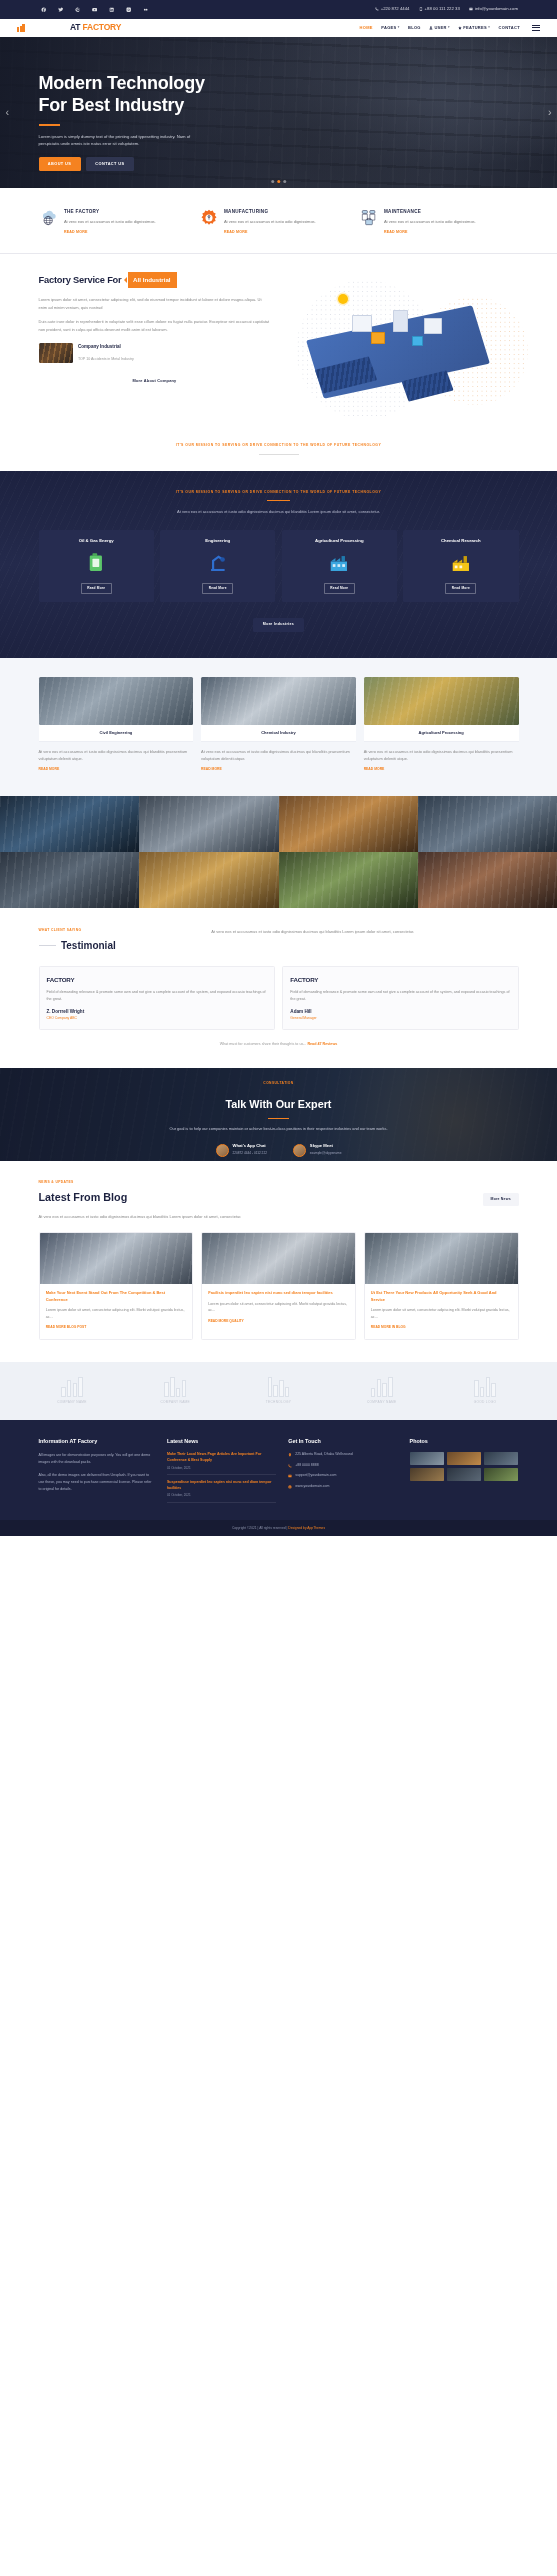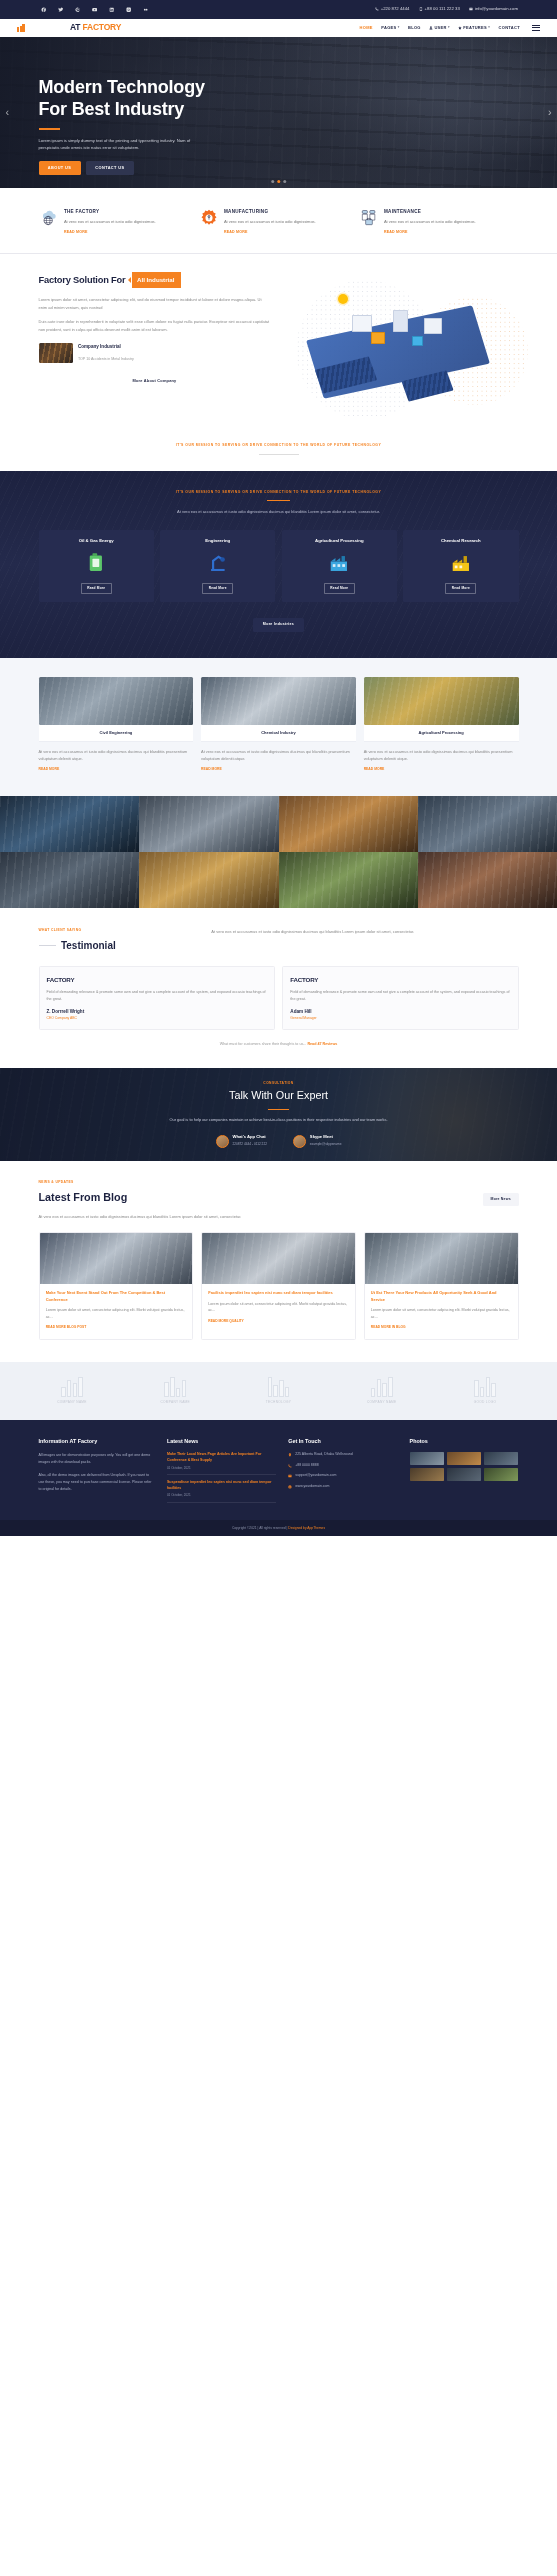--- a/index.html
+++ b/index.html
@@ -58,21 +58,21 @@
   }
   .hero::before{
     content:""; position:absolute; inset:0;
     background:
       repeating-linear-gradient(92deg, rgba(255,255,255,.045) 0 1.5px, transparent 1.5px 12.4px),
       repeating-linear-gradient(2deg, rgba(0,0,0,.18) 0 2.3px, transparent 2.3px 17px),
       radial-gradient(circle at 20% 30%, rgba(255,255,255,.09), transparent 30%),
       radial-gradient(circle at 55% 65%, rgba(0,0,0,.3), transparent 45%);
   }
   .hero::after{ content:""; position:absolute; inset:0; background:linear-gradient(90deg, rgba(20,24,38,.88) 0%, rgba(20,24,38,.6) 45%, rgba(20,24,38,.35) 100%); }
-  .hero-inner { position:relative; z-index:3; width:480px; margin:16px auto; padding-top:24px; }
+  .hero-inner { position:relative; z-index:3; width:480px; margin:0 auto; padding-top:36px; }
   .hero h1 { color:#fff; font-size:18px; line-height:1.22; font-weight:700; letter-spacing:-0.2px; }
   .hero .bar { width:21.7px; height:2.3px; background:#f58220; margin:7px 0 6.2px; }
   .hero p { color:#cfd2dc; font-size:4.2px; line-height:1.85; max-width:152px; }
   .hero .btns { display:flex; gap:5.4px; margin-top:8.5px; }
   .hero .btns a {
     display:inline-block; padding:3.9px 9.3px; border-radius:1.5px;
     font-size:3.9px; font-weight:700; letter-spacing:0.4px; text-transform:uppercase;
     text-decoration:none; color:#fff;
   }
   .hero .btns a.o { background:#f58220; }
@@ -201,21 +201,21 @@
   
   .expert { position:relative; height:93px; overflow:hidden;
     background:linear-gradient(100deg,#1b2036 0%,#2a3a55 40%,#46627f 70%,#1e2a3c 100%); }
   .expert::before{ content:""; position:absolute; inset:0;
     background:
       radial-gradient(circle at 82% 58%, rgba(240,190,90,.4), transparent 28%),
       repeating-linear-gradient(100deg,rgba(255,255,255,.05) 0 1.5px,transparent 1.5px 10.8px);}
   .expert::after{ content:""; position:absolute; inset:0; background:rgba(20,26,44,.72); }
   .expert .inner { position:relative; z-index:3; width:480px; margin:0 auto; padding-top:12.4px; text-align:center; }
   .expert .kicker { font-size:3.3px; font-weight:700; color:#f58220; letter-spacing:0.4px; text-transform:uppercase; }
-  .expert h2 { color:#fff; font-size:10.8px; font-weight:400; margin-top:1px; }
+  .expert h2 { color:#fff; font-size:10.8px; font-weight:700; margin-top:10px; }
   .expert .bar { width:21.7px; height:1.5px; background:#f58220; margin:4.6px auto 5.4px; }
   .expert p { color:#c6cada; font-size:3.9px; line-height:1.85; max-width:224px; margin:0 auto; }
   .experts { display:flex; justify-content:center; gap:26px; margin-top:10.8px; }
   .exp { display:flex; align-items:center; gap:3.9px; }
   .exp .av { width:13px; height:13px; border-radius:50%; background:linear-gradient(145deg,#c89c6c,#8a6340); border:1px solid #f58220; }
   .exp h5 { color:#fff; font-size:4.2px; font-weight:700; text-align:left; }
   .exp span { display:block; color:#9aa0b8; font-size:3.2px; font-weight:400; margin-top:0.8px; }
 
   
   .blog { background:#fff; padding:18.6px 0 21.7px; }
@@ -448,21 +448,21 @@
           </div>
         </div>
       </div>
     </div>
   </div>
 
   <div class="fsol">
     <div class="container">
       <div class="fsol-left">
         <div class="fsol-title">
-          <h2>Factory Solution For</h2>
+          <h2>Factory Service For</h2>
           <span class="tagflag">All Industrial</span>
         </div>
         <p>Lorem ipsum dolor sit amet, consectetur adipiscing elit, sed do eiusmod tempor incididunt ut labore et dolore magna aliqua. Ut enim ad minim veniam, quis nostrud</p>
         <p>Duis aute irure dolor in reprehenderit in voluptate velit esse cillum dolore eu fugiat nulla pariatur. Excepteur sint occaecat cupidatat non proident, sunt in culpa qui officia deserunt mollit anim id est laborum.</p>
         <div class="fsol-card">
           <span class="thumb"></span>
           <div>
             <h5>Company Industrial</h5>
             <span>TOP 10 Accidents in Metal Industry</span>
           </div>

